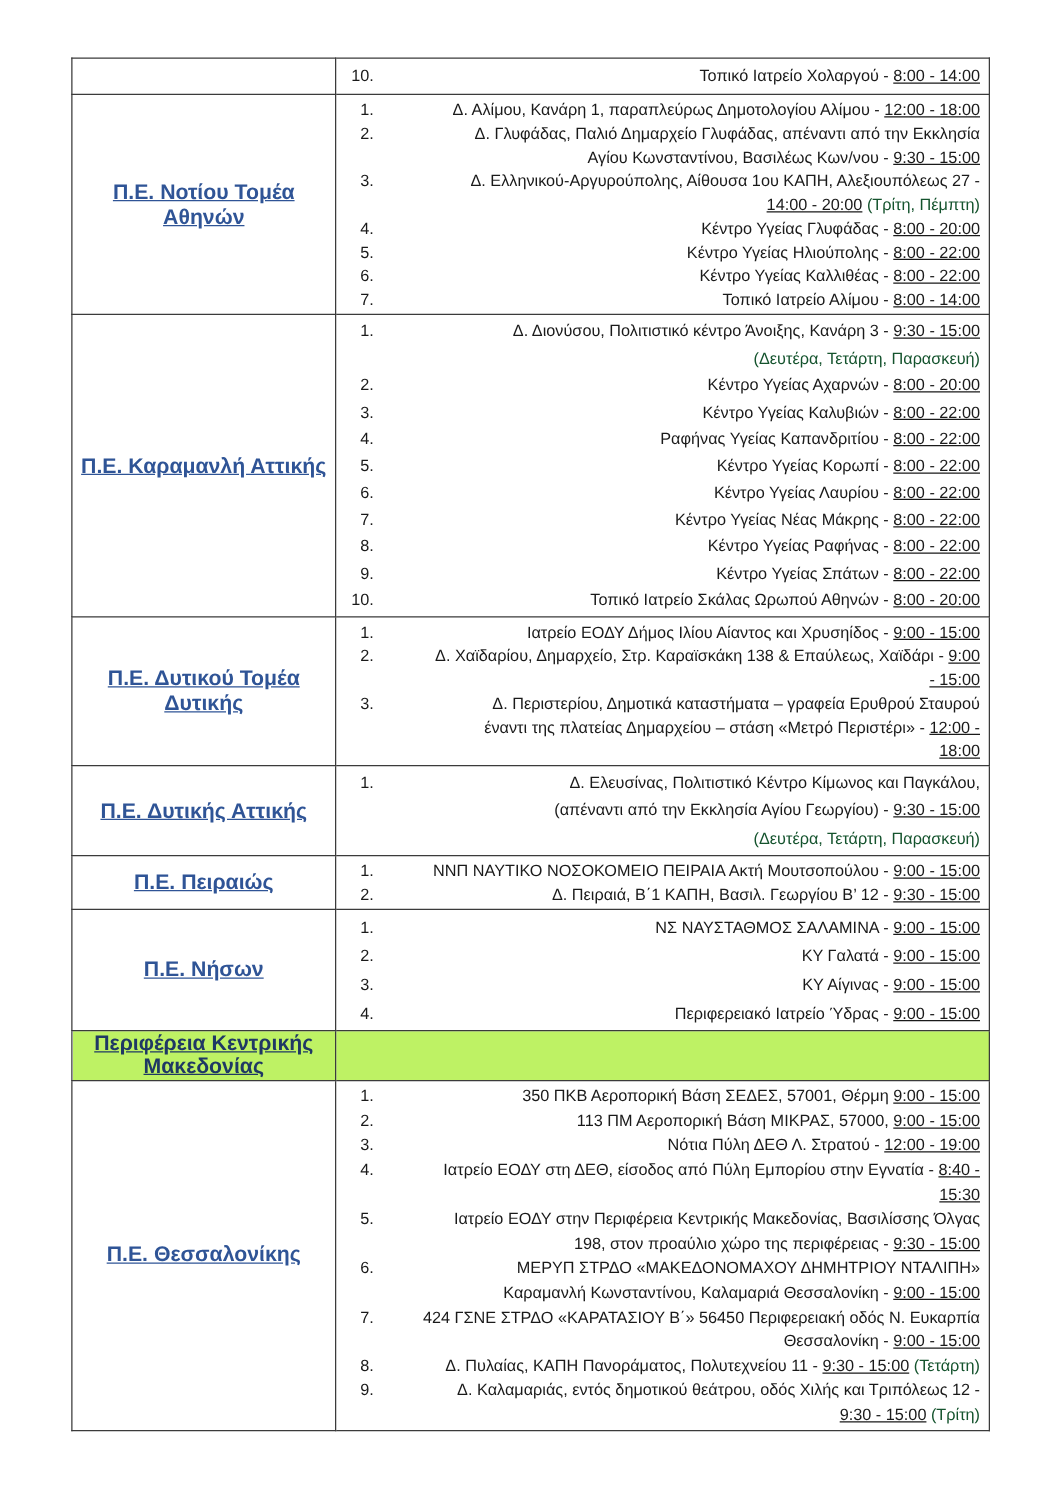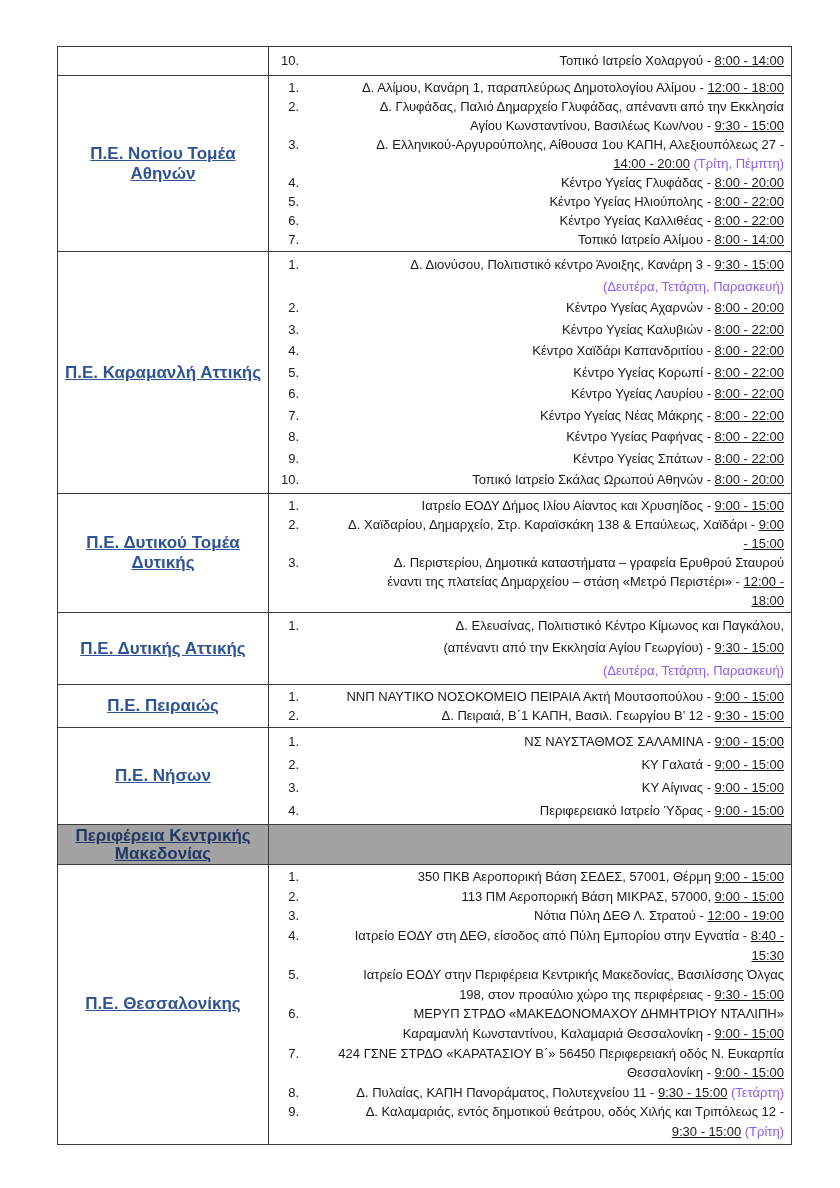--- a/index.html
+++ b/index.html
@@ -13,30 +13,30 @@
   td{border:1.5px solid #3b3b3b;vertical-align:middle;padding:0;overflow:hidden;}
   td.region{text-align:center;padding:0 4px;}
   .region-link{
     font-weight:bold;font-size:17px;color:#2F5496;text-decoration:underline;cursor:pointer;
   }
   td.items{padding:2px 5px 2px 0;font-size:13px;}
   .item{display:flex;align-items:flex-start;text-align:right;}
   .item .num{flex:none;width:30px;padding-left:9px;box-sizing:border-box;}
   .item .txt{flex:1;padding-right:2px;}
   .time{text-decoration:underline;}
-  .days{color:#8b5cf6;}
+  .days{color:#14532d;}
   
   .r0 td{height:24px;} .r0 td.items{line-height:20px;}
   .r1 td{height:171px;} .r1 td.items{line-height:19px;}
   .r2 td{height:237px;} .r2 td.items{line-height:21.5px;}
   .r3 td{height:114px;} .r3 td.items{line-height:19px;}
   .r4 td{height:66px;}  .r4 td.items{line-height:22.4px;}
   .r5 td{height:37px;}  .r5 td.items{line-height:19px;}
   .r6 td{height:90px;}  .r6 td.items{line-height:23px;}
-  .r7 td{height:35px;background:#a3a3a3;}
+  .r7 td{height:35px;background:#bef264;}
   .r7 .region-link{color:#1F3864;line-height:18px;display:inline-block;}
   .r8 td{height:274px;} .r8 td.items{line-height:19.6px;}
 </style>
 </head>
 <body>
 
 <div class="page">
   <table>
     <colgroup>
       <col style="width:211px">
@@ -95,21 +95,21 @@
             <div class="item">
               <span class="num">2.</span>
               <span class="txt"><span>Κέντρο Υγείας Αχαρνών - </span><span class="time">8:00 - 20:00</span></span>
             </div>
             <div class="item">
               <span class="num">3.</span>
               <span class="txt"><span>Κέντρο Υγείας Καλυβιών - </span><span class="time">8:00 - 22:00</span></span>
             </div>
             <div class="item">
               <span class="num">4.</span>
-              <span class="txt"><span>Κέντρο Χαϊδάρι Καπανδριτίου - </span><span class="time">8:00 - 22:00</span></span>
+              <span class="txt"><span>Ραφήνας Υγείας Καπανδριτίου - </span><span class="time">8:00 - 22:00</span></span>
             </div>
             <div class="item">
               <span class="num">5.</span>
               <span class="txt"><span>Κέντρο Υγείας Κορωπί - </span><span class="time">8:00 - 22:00</span></span>
             </div>
             <div class="item">
               <span class="num">6.</span>
               <span class="txt"><span>Κέντρο Υγείας Λαυρίου - </span><span class="time">8:00 - 22:00</span></span>
             </div>
             <div class="item">

